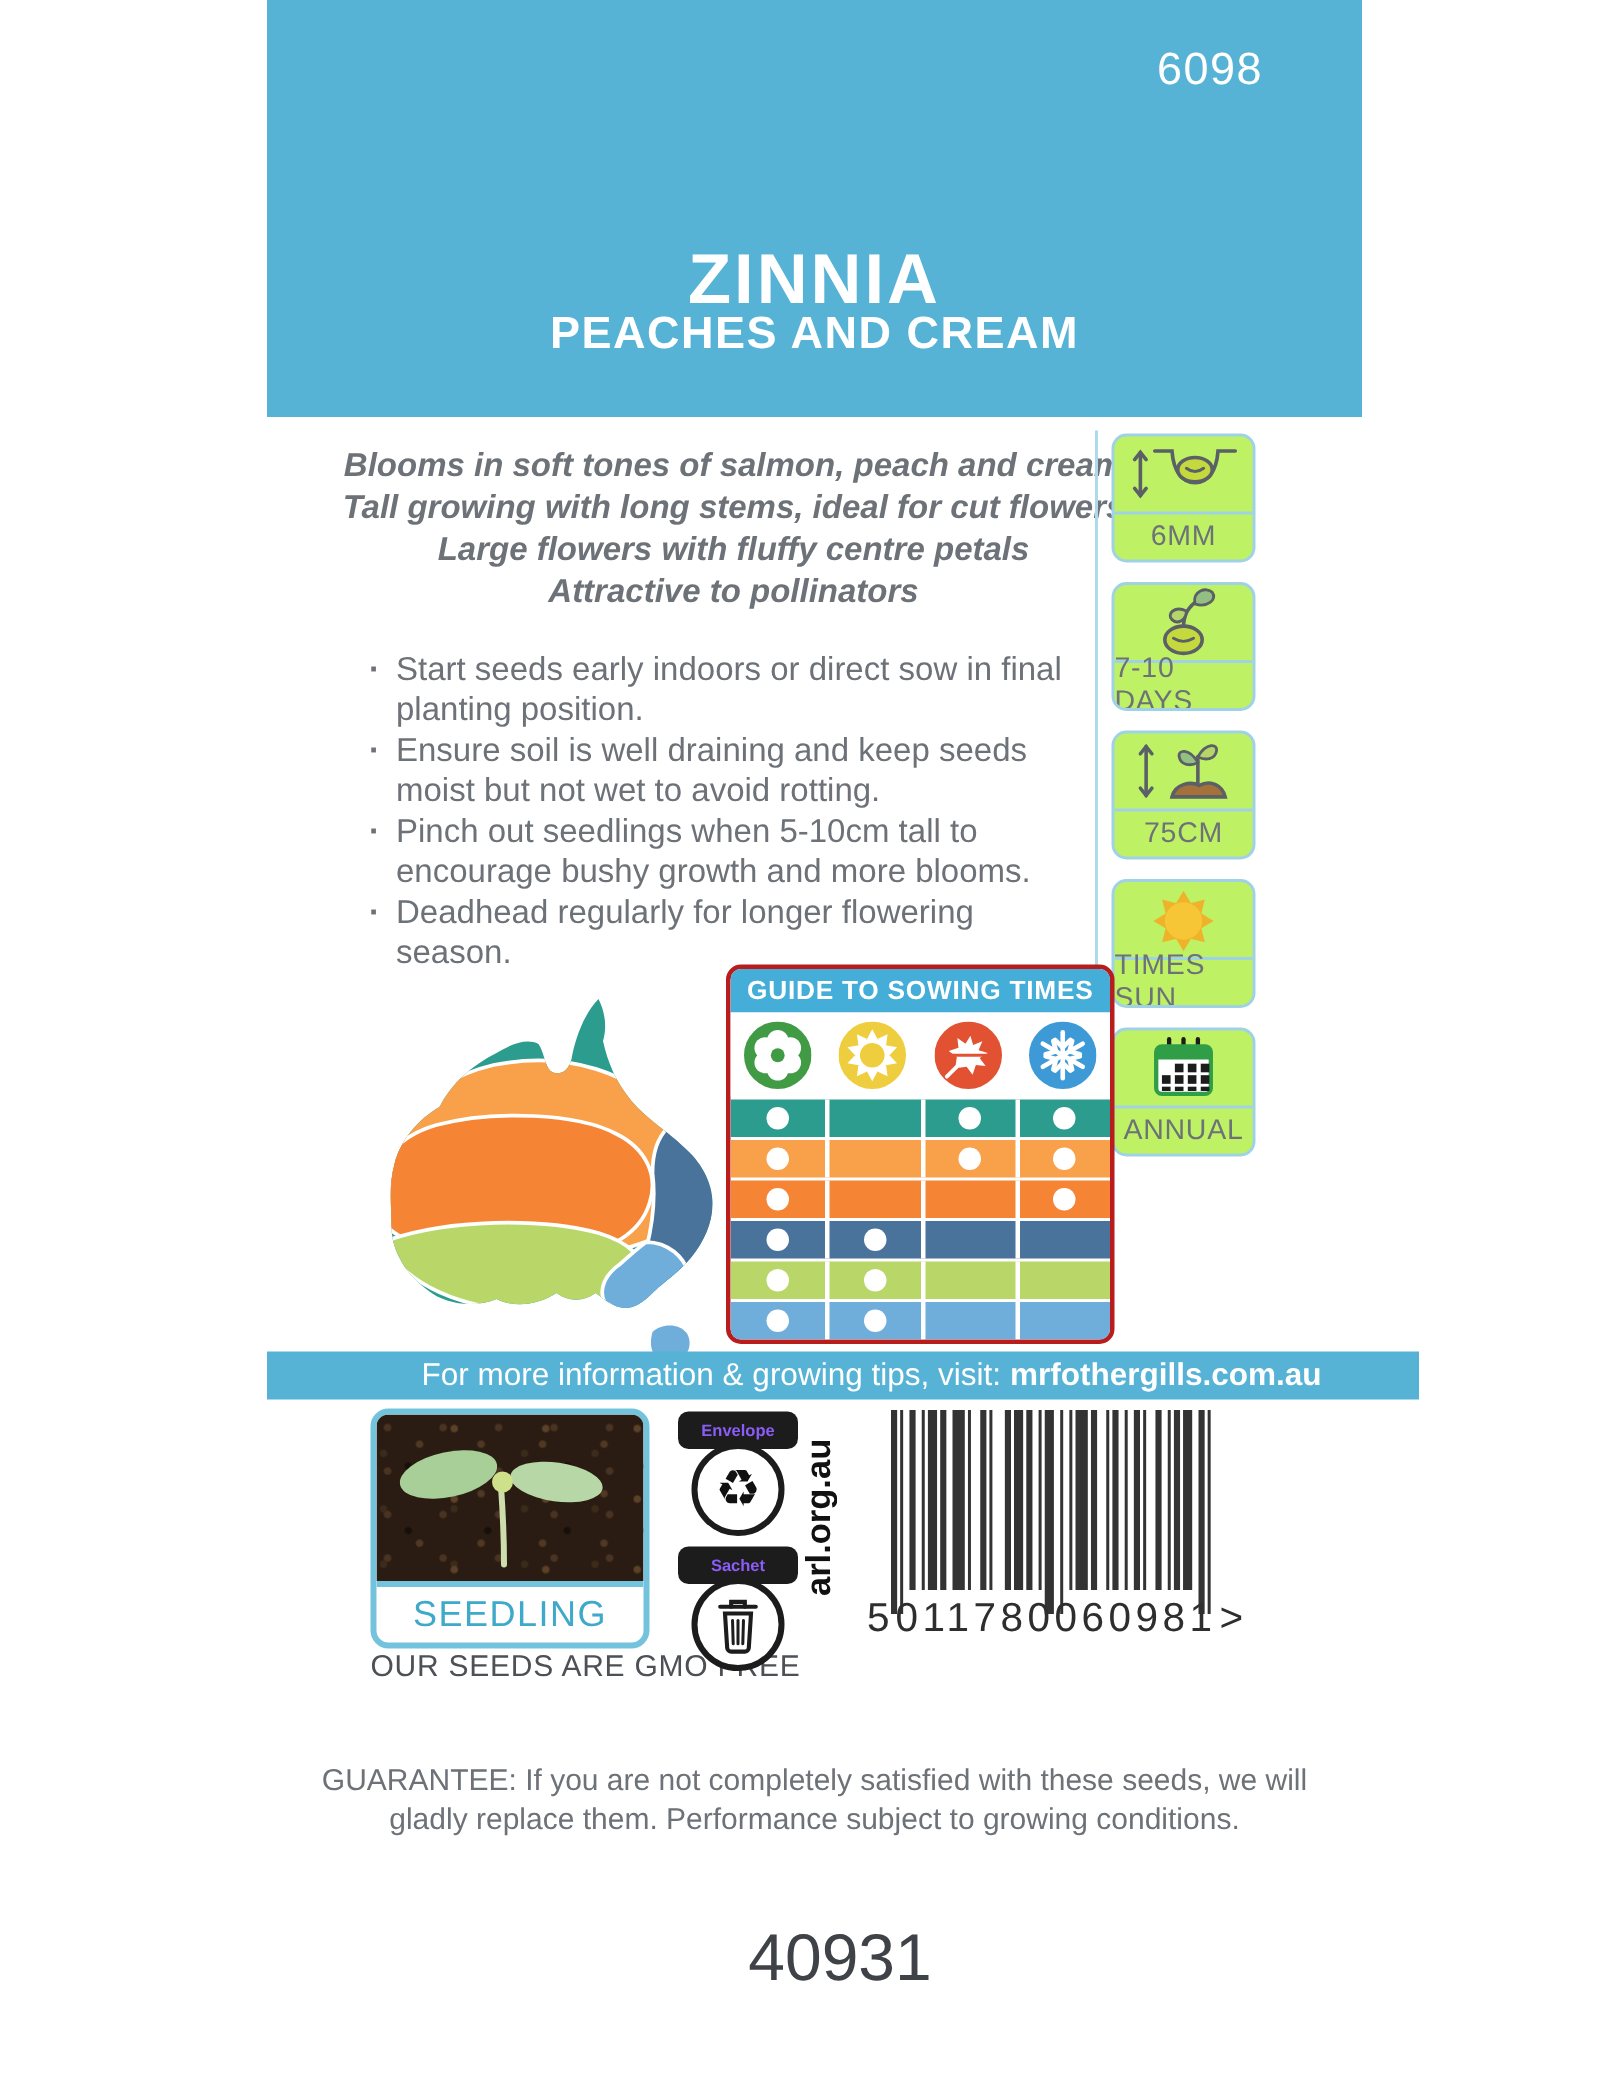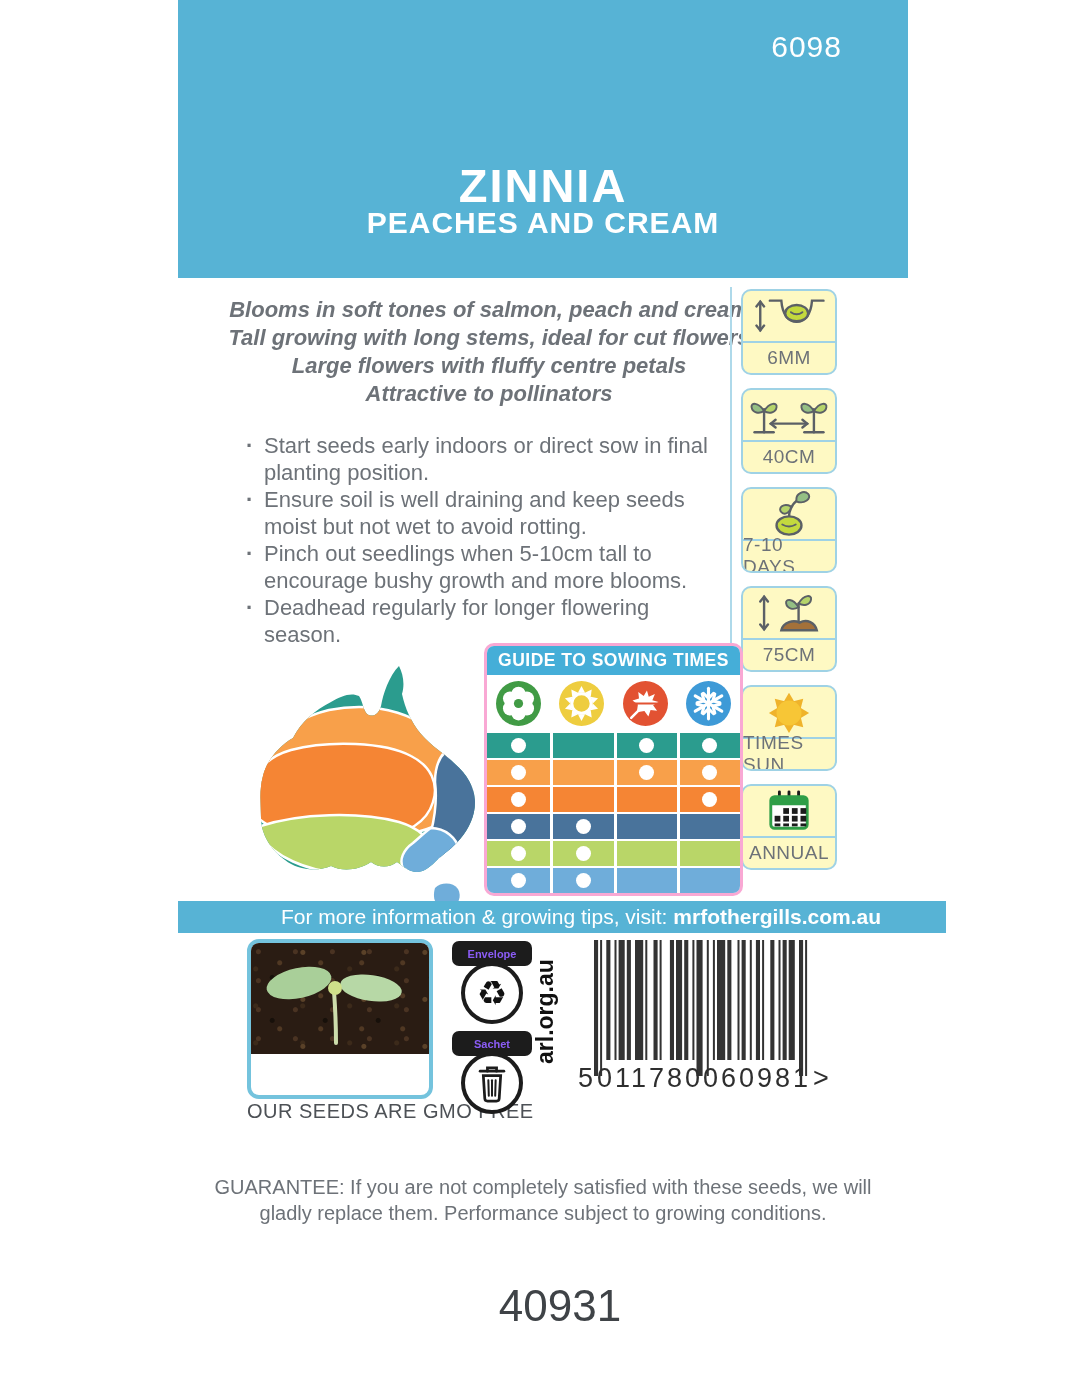--- a/index.html
+++ b/index.html
@@ -24,31 +24,31 @@
   
   .bullets{left:246px;top:432px;width:484px;color:#6d7278;font-size:22px;line-height:27px;}
   .bullet{display:flex;margin-bottom:0px;}
   .bdot{width:18px;flex:0 0 18px;text-align:left;font-weight:700;}
 
   
   .divider{left:730px;top:287px;width:2px;height:601px;background:#aed9ea;}
 
   
   .spec-col{left:741px;top:289px;width:96px;}
-  .spec-unit{border:2px solid #9fd2e5;border-radius:10px;margin-bottom:13px;background:#fef9c3;overflow:hidden;}
+  .spec-unit{border:2px solid #9fd2e5;border-radius:10px;margin-bottom:13px;background:#bef264;overflow:hidden;}
   .spec-icon-area{height:50px;display:flex;align-items:center;justify-content:center;
     border-bottom:2px solid #9fd2e5;}
   .spec-label-area{height:30px;display:flex;align-items:center;justify-content:center;
     color:#6d7278;font-size:19px;letter-spacing:0.5px;}
 
   
   .map{left:238px;top:660px;width:260px;height:250px;}
 
   
-  .sowing{left:484px;top:643px;width:253px;border:3px solid #f9a8d4;border-radius:10px;
+  .sowing{left:484px;top:643px;width:253px;border:3px solid #b91c1c;border-radius:10px;
     overflow:hidden;background:#fff;}
   .sg-title{background:#45aed8;color:#fff;font-weight:700;font-size:17.5px;height:29px;
     display:flex;align-items:center;justify-content:center;letter-spacing:0.5px;}
   .sg-seasons{height:56px;display:grid;grid-template-columns:repeat(4,1fr);
     align-items:center;justify-items:center;background:#fff;}
   .sg-grid{display:block;}
   .sg-row{display:grid;grid-template-columns:repeat(4,1fr);height:25px;margin-top:2px;}
   .sg-cell{display:flex;align-items:center;justify-content:center;border-left:3px solid #fff;}
   .sg-cell:first-child{border-left:none;}
   .sg-dot{width:15px;height:15px;border-radius:50%;background:#fff;}
@@ -141,40 +141,20 @@
             <polyline points="8,34 12,39 16,34"></polyline>
           <path d="M22,8 H34 C35,22 41,30 50,30 C59,30 65,22 66,8 H78"></path>
         </g>
         <ellipse cx="50" cy="21" rx="12" ry="8.5" fill="#c3d93e" stroke="#5b6066" stroke-width="2.5"></ellipse>
         <path d="M44,20 C48,23 52,23 56,20" stroke="#5b6066" stroke-width="2" fill="none" stroke-linecap="round"></path>
       </svg>
     </div>
     <div class="spec-label-area">6MM</div>
   </div>
 
-  <div class="spec-unit">
-    <div class="spec-icon-area">
-      <svg width="84" height="46" viewBox="0 0 84 48">
-        <g stroke="#5b6066" stroke-width="2.5" fill="none" stroke-linecap="round">
-          <line x1="16" y1="18" x2="16" y2="42"></line>
-            <line x1="68" y1="18" x2="68" y2="42"></line>
-          <line x1="6" y1="42" x2="26" y2="42"></line>
-            <line x1="58" y1="42" x2="78" y2="42"></line>
-          <line x1="23" y1="33" x2="61" y2="33"></line>
-          <polyline points="28,29 23,33 28,37"></polyline>
-            <polyline points="56,29 61,33 56,37"></polyline>
-        </g>
-        <path d="M16,20 C10,10 2,11 3,16 C4,22 11,23 16,20 Z" fill="#94bf84" stroke="#5b6066" stroke-width="2"></path>
-        <path d="M16,20 C22,10 30,11 29,16 C28,22 21,23 16,20 Z" fill="#b5d46a" stroke="#5b6066" stroke-width="2"></path>
-        <path d="M68,20 C62,10 54,11 55,16 C56,22 63,23 68,20 Z" fill="#94bf84" stroke="#5b6066" stroke-width="2"></path>
-        <path d="M68,20 C74,10 82,11 81,16 C80,22 73,23 68,20 Z" fill="#b5d46a" stroke="#5b6066" stroke-width="2"></path>
-      </svg>
-    </div>
-    <div class="spec-label-area">40CM</div>
-  </div>
 
   <div class="spec-unit">
     <div class="spec-icon-area">
       <svg width="84" height="46" viewBox="0 0 84 48">
         <path d="M42,28 C42,20 44,15 50,10" stroke="#5b6066" stroke-width="2.5" fill="none" stroke-linecap="round"></path>
         <path d="M50,11 C48,2 58,-1 62,3 C66,8 58,14 50,11 Z" fill="#94bf84" stroke="#5b6066" stroke-width="2"></path>
         <path d="M44,16 C36,12 30,18 34,22 C38,26 44,22 44,16 Z" fill="#b5d46a" stroke="#5b6066" stroke-width="2"></path>
         <ellipse cx="42" cy="36" rx="13" ry="9.5" fill="#c3d93e" stroke="#5b6066" stroke-width="2.5"></ellipse>
         <path d="M35,35 C40,38 44,38 49,35" stroke="#5b6066" stroke-width="2" fill="none" stroke-linecap="round"></path>
       </svg>
@@ -419,20 +399,21 @@
 
 <div class="abs seed-card">
   <div class="seed-photo">
     <svg width="170" height="111" viewBox="0 0 170 111" style="position:absolute;left:0;top:0;">
       <path d="M85,100 C85,78 84,62 83,48" stroke="#cdddac" stroke-width="4" fill="none" stroke-linecap="round"></path>
       <ellipse cx="48" cy="40" rx="33" ry="15" fill="#a9cf99" transform="rotate(-12 48 40)"></ellipse>
       <ellipse cx="120" cy="45" rx="31" ry="13" fill="#b7d8a6" transform="rotate(8 120 45)"></ellipse>
       <circle cx="84" cy="45" r="7" fill="#cfe08a"></circle>
     </svg>
   </div>
+  <div class="seed-label">SEEDLING</div>
 </div>
 <div class="abs gmo">OUR SEEDS ARE GMO FREE</div>
 
 <div class="abs recycle-col">
   <div class="rc-unit">
     <div class="rc-label">Envelope</div>
     <div class="rc-circle">
       <span class="recycle-glyph">♻</span>
     </div>
   </div>

